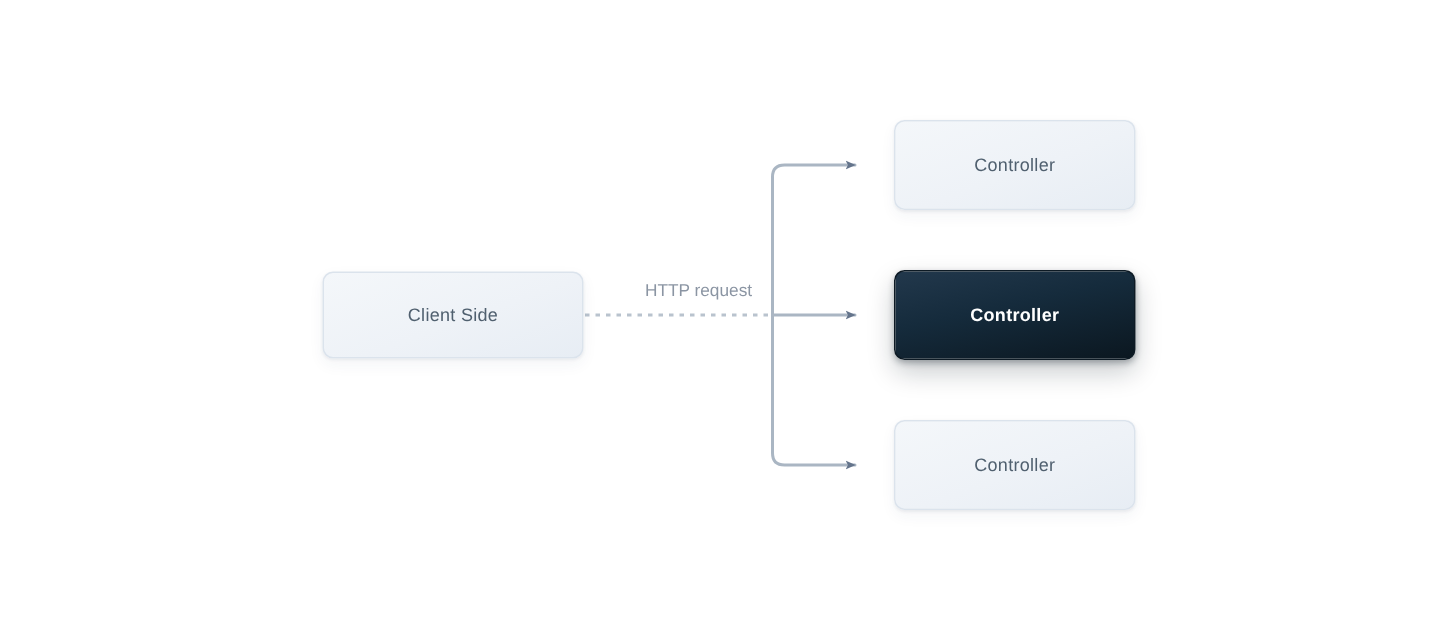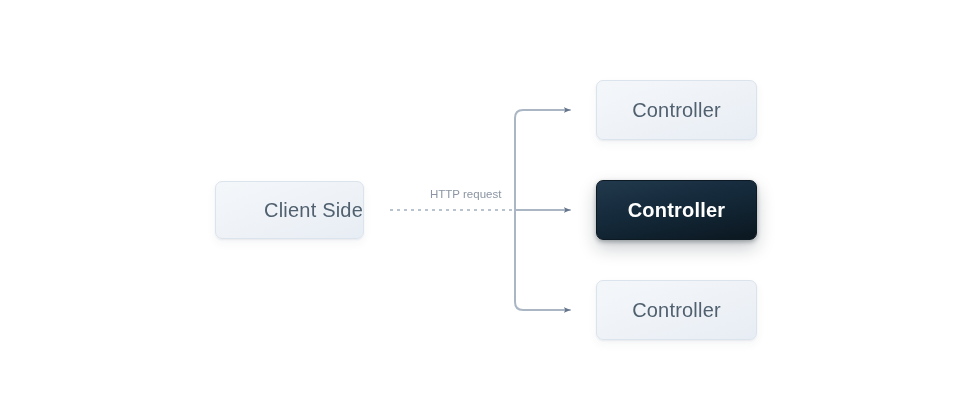--- a/index.html
+++ b/index.html
@@ -19,21 +19,21 @@
   }
 
   
   .node {
     position: absolute;
     display: flex;
     align-items: center;
     justify-content: center;
     box-sizing: border-box;
     border-radius: 7px;
-    font-size: 20px;
+    font-size: 12px;
     letter-spacing: 0.2px;
   }
 
   .node-light {
     background: linear-gradient(160deg, #f4f7fa 0%, #eef2f7 55%, #e7edf4 100%);
     border: 1px solid #dbe3ec;
     color: #50606f;
     box-shadow: 0 1px 2px rgba(40, 60, 90, 0.07),
                 0 4px 10px rgba(40, 60, 90, 0.05);
   }
@@ -43,23 +43,22 @@
     border: 1px solid #0d1a24;
     color: #ffffff;
     font-weight: bold;
     box-shadow: 0 2px 4px rgba(10, 22, 32, 0.30),
                 0 8px 18px rgba(10, 22, 32, 0.22);
   }
 
   #client-node {
     left: 215px;
     top: 181px;
-    width: 149px;
+    width: 174px;
     height: 58px;
-    justify-content: flex-end;
   }
   #ctrl-node-0 { left: 596px; top: 80px;  width: 161px; height: 60px; }
   #ctrl-node-1 { left: 596px; top: 180px; width: 161px; height: 60px; }
   #ctrl-node-2 { left: 596px; top: 280px; width: 161px; height: 60px; }
 
   
   #connectors {
     position: absolute;
     left: 0;
     top: 0;

